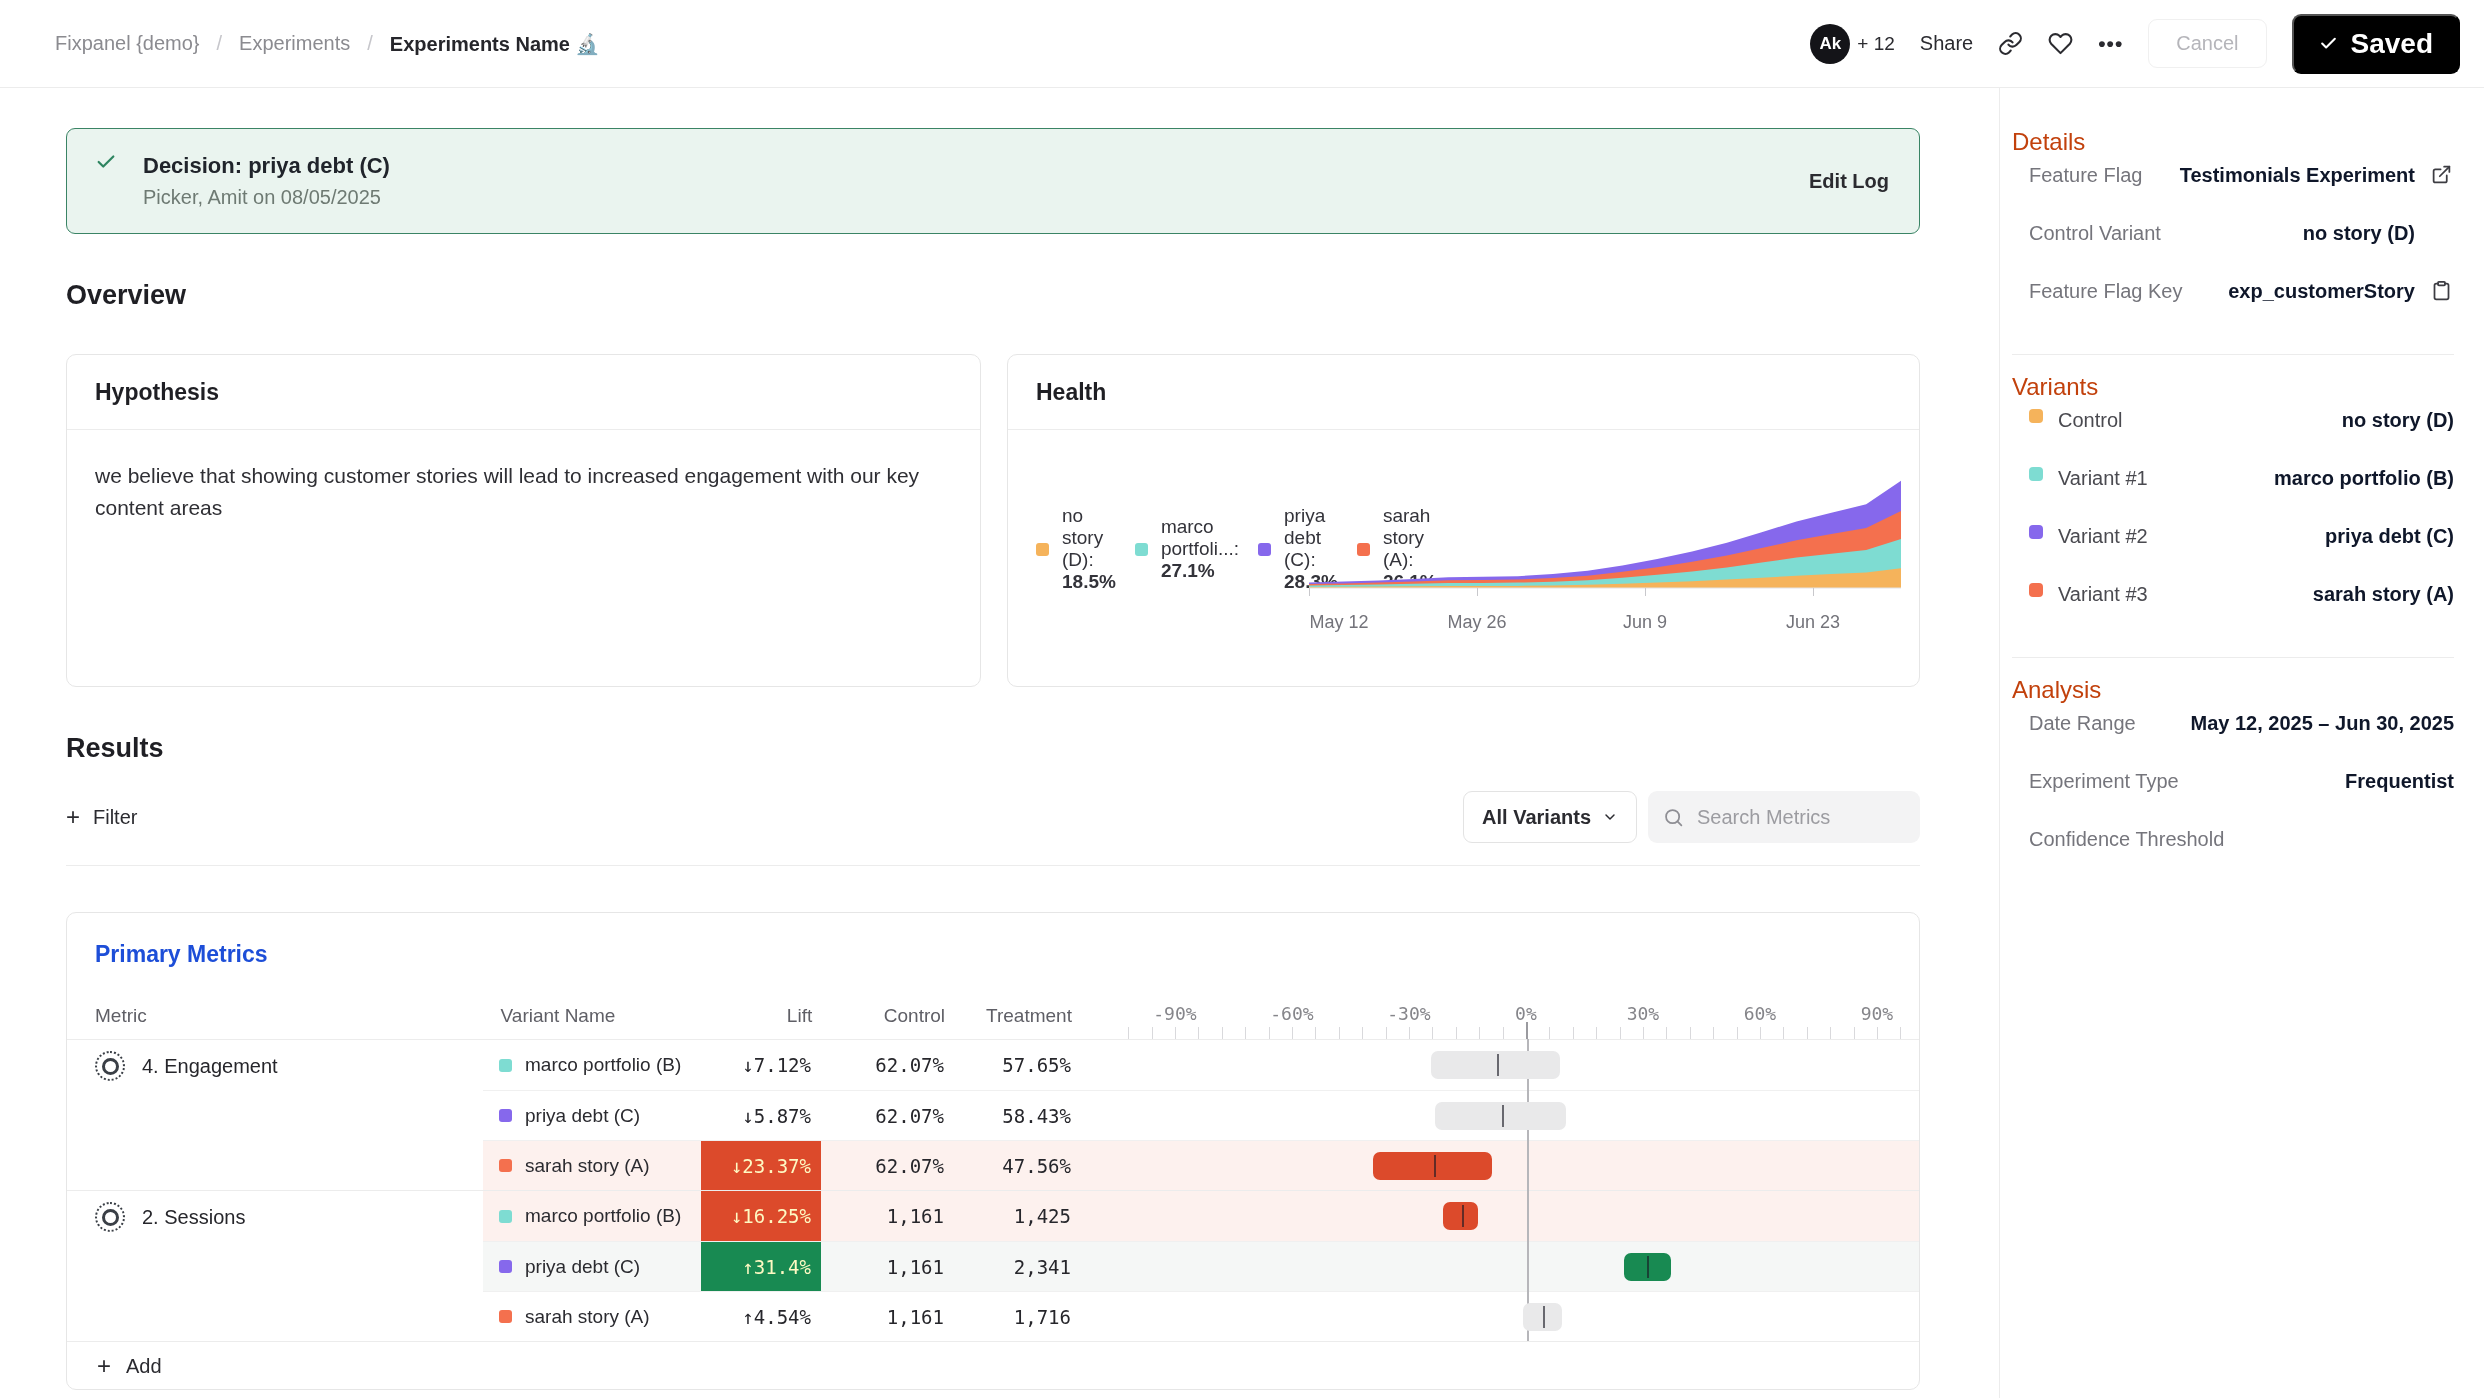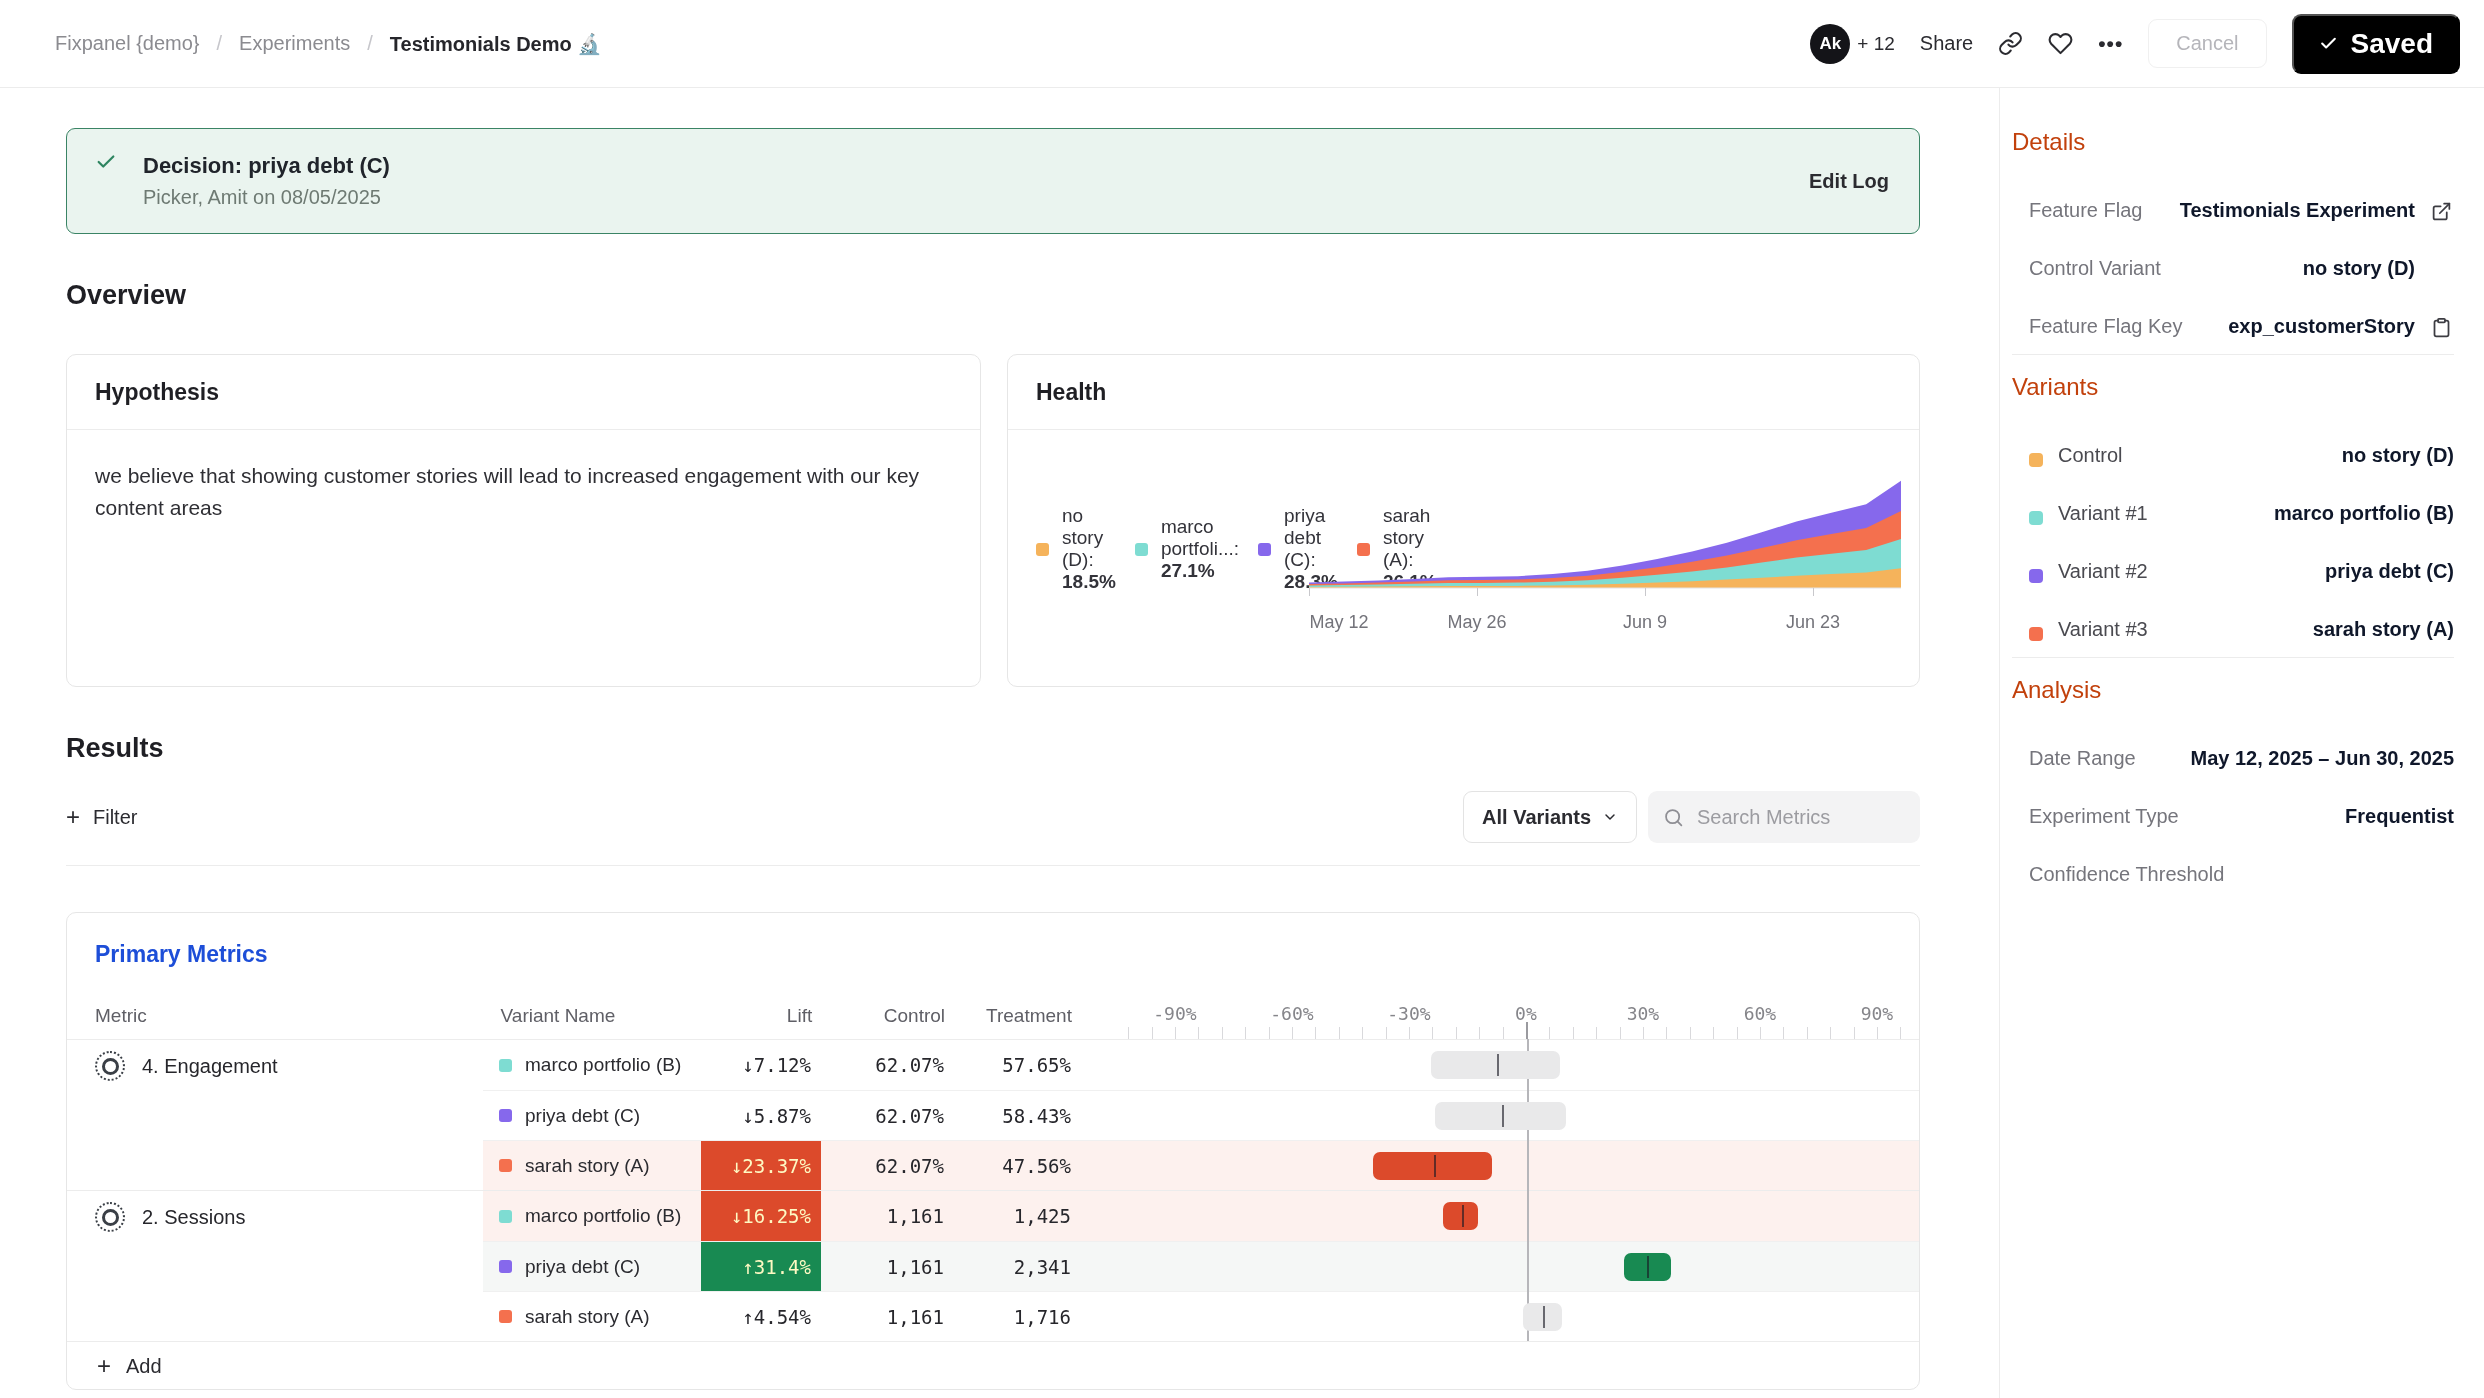--- a/index.html
+++ b/index.html
@@ -109,40 +109,40 @@
   .lift-cell.hl-positive { background:#188A52; color:#fff; }
   .lift-cell.hl-negative .num, .lift-cell.hl-positive .num { color:#fef9c3; }
   .ci-bar { position:absolute; top:11px; height:28px; border-radius:7px; background:#E9E9EA; z-index:2; }
   .ci-bar.hl-negative { background:#DC4A2B; }
   .ci-bar.hl-positive { background:#188A52; }
   .ci-marker { position:absolute; top:14px; height:22px; width:2px; background:rgba(25,25,35,.62); z-index:3; }
   .add-row { display:flex; align-items:center; gap:15px; height:49px; padding-left:30px; border-top:1px solid #ececec; font-size:20px; font-weight:500; cursor:pointer; }
 
   
   .sb-heading { font-size:24px; font-weight:400; color:#c2410c; margin:18px 0 8px; }
-  .sb-row { display:flex; align-items:flex-end; height:58px; padding-left:17px; }
+  .sb-row { display:flex; align-items:flex-start; height:58px; padding-left:17px; }
   .sb-label { font-size:20px; color:#75757c; }
   .sb-value { margin-left:auto; font-size:20px; font-weight:600; color:#0f172a; text-align:right; }
   .sb-icon { width:26px; margin-left:13px; display:flex; justify-content:center; }
   .sb-icon svg { width:21px; height:21px; stroke:#3c3c42; fill:none; stroke-width:2; stroke-linecap:round; stroke-linejoin:round; }
   .sb-icon.clickable { cursor:pointer; }
   .sb-divider { border:none; border-top:1px solid #ececec; margin:16px 0 4px; }
   .variant-swatch { width:14px; height:14px; border-radius:4px; margin-right:15px; flex:none; }
   .sb-row .variant-label { font-size:20px; color:#4a4a50; }
 </style>
 </head>
 <body>
 
 <header class="topbar">
   <nav class="crumbs">
       <span class="crumb">Fixpanel {demo}</span>
       <span class="crumb-sep">/</span>
       <span class="crumb">Experiments</span>
       <span class="crumb-sep">/</span>
-      <span class="crumb current">Testimonials Demo 🔬</span>
+      <span class="crumb current">Experiments Name 🔬</span>
     </nav>
   <div class="top-right">
     <div class="avatar-wrap">
       <div class="avatar">Ak</div>
       <span class="plus-n">+ 12</span>
     </div>
     <span class="txt-btn">Share</span>
     <span class="icon-btn">
       <svg viewBox="0 0 24 24">
           <path d="M10 13a5 5 0 0 0 7.54.54l3-3a5 5 0 0 0-7.07-7.07l-1.72 1.71"></path>

